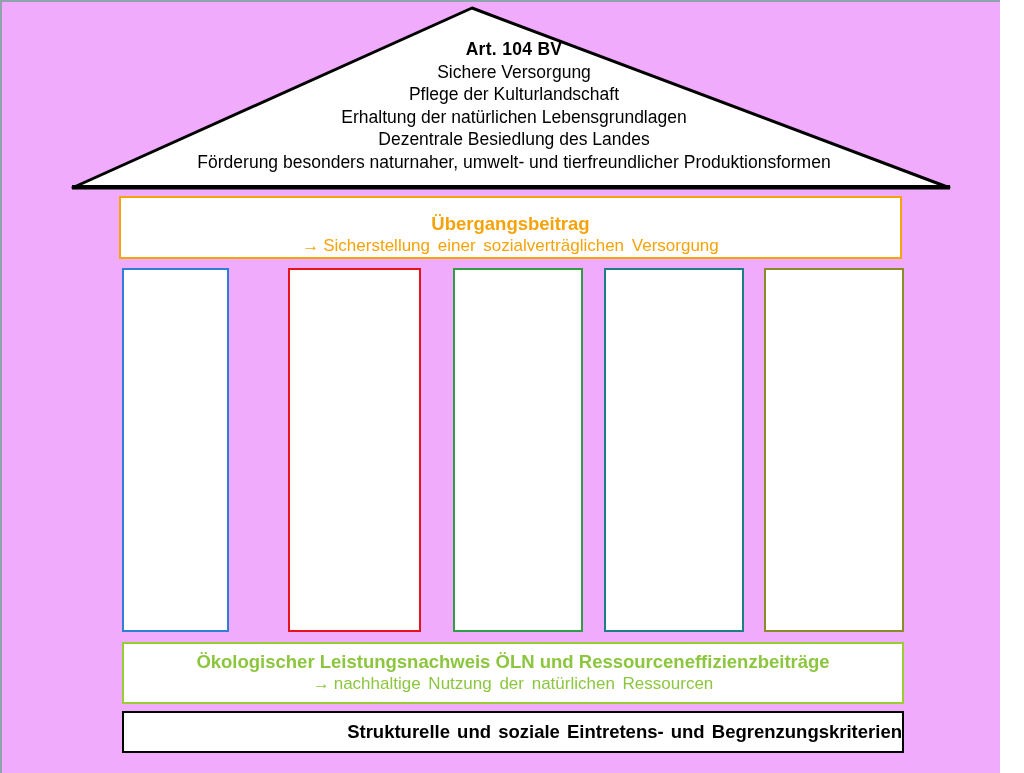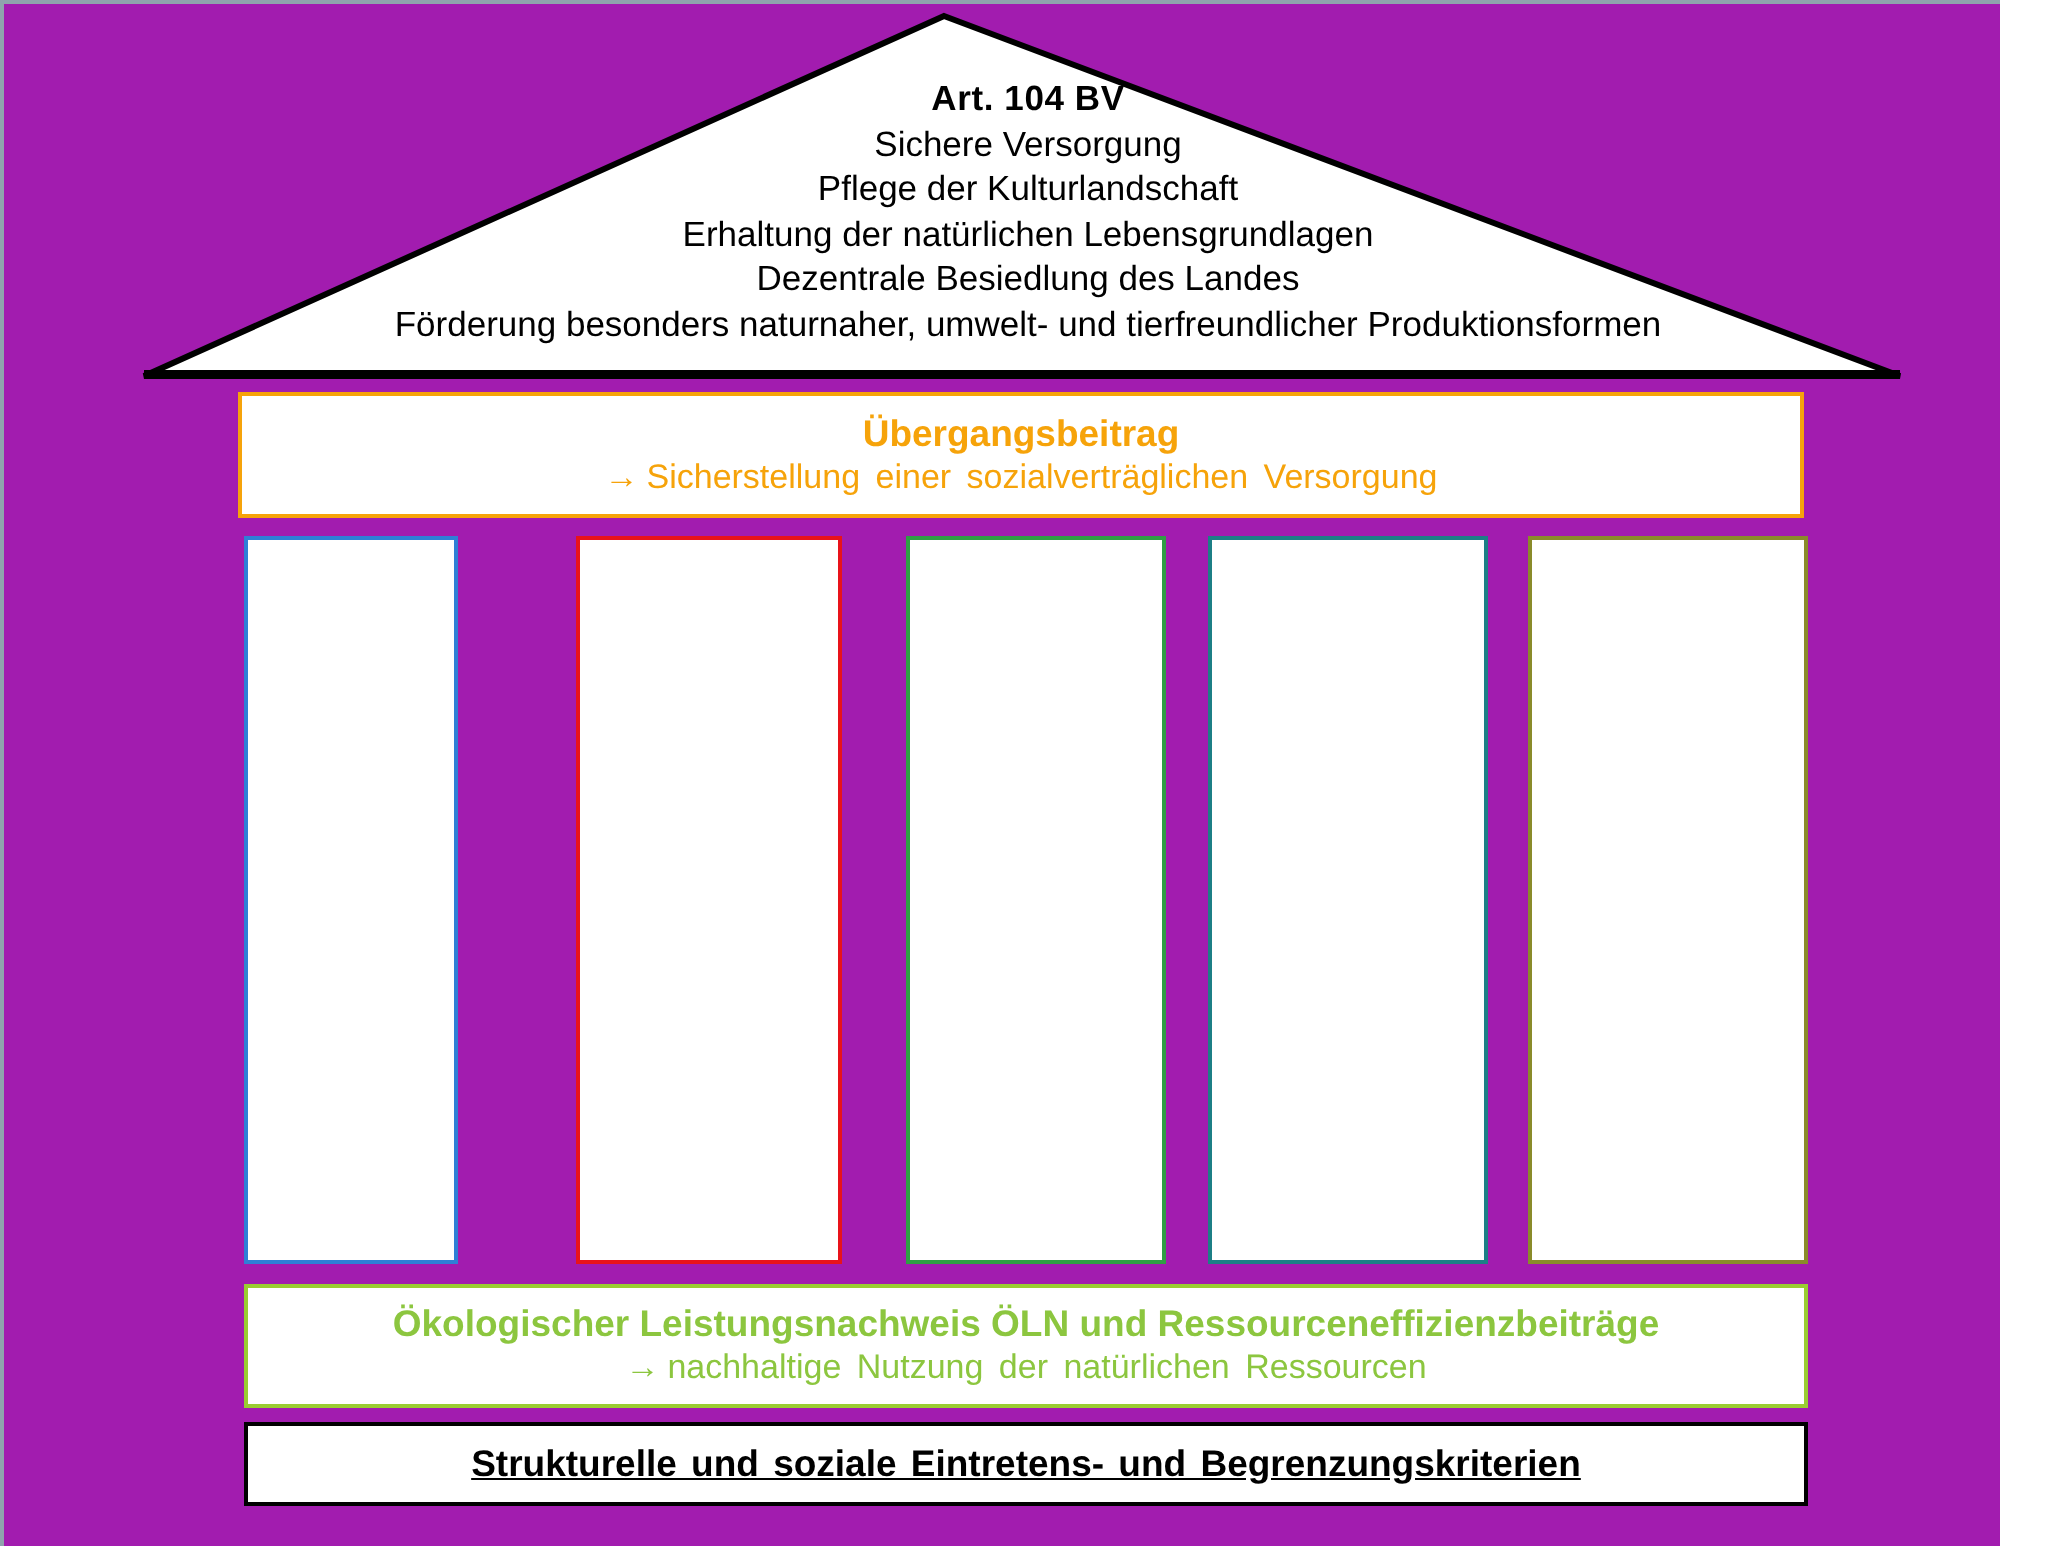--- a/index.html
+++ b/index.html
@@ -10,21 +10,21 @@
   body {
     width: 1024px;
     height: 773px;
     font-family: "Liberation Sans", sans-serif;
     overflow: hidden;
   }
   #canvas {
     position: relative;
     width: 1000px;
     height: 773px;
-    background: #a21caf;
+    background: #f0abfc;
     box-sizing: border-box;
     border-top: 2px solid #8fa3ad;
     border-left: 2px solid #8fa3ad;
   }
 
   
   .roof {
     position: absolute;
     left: 0;
     top: 0;
@@ -57,21 +57,21 @@
   
   #uebergang {
     left: 117px;
     top: 194px;
     width: 783px;
     height: 63px;
     border: 2px solid #f6a30a;
     display: flex;
     flex-direction: column;
     align-items: center;
-    justify-content: center;
+    justify-content: flex-end;
   }
   #uebergang .ub-title {
     color: #f6a30a;
     font-weight: bold;
     font-size: 18.5px;
     line-height: 22px;
   }
   #uebergang .ub-sub {
     color: #f6a30a;
     font-size: 17px;
@@ -125,22 +125,21 @@
 
   
   #base {
     left: 120px;
     top: 709px;
     width: 782px;
     height: 42px;
     border: 2px solid #000000;
     display: flex;
     align-items: center;
-    justify-content: center;
-    text-decoration: underline;
+    justify-content: flex-end;
   }
   #base .base-text {
     color: #000;
     font-weight: bold;
     font-size: 18.5px;
     word-spacing: 2px;
   }
 </style>
 </head>
 <body>

